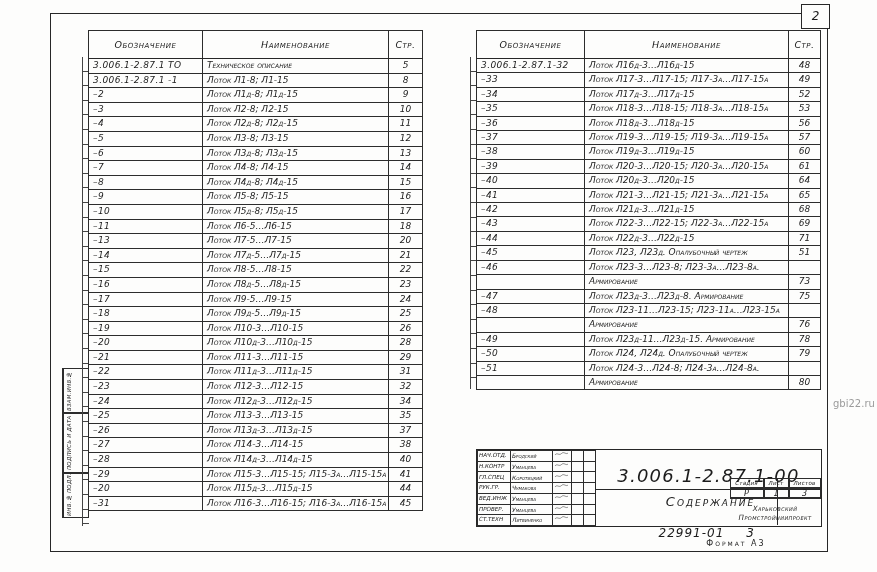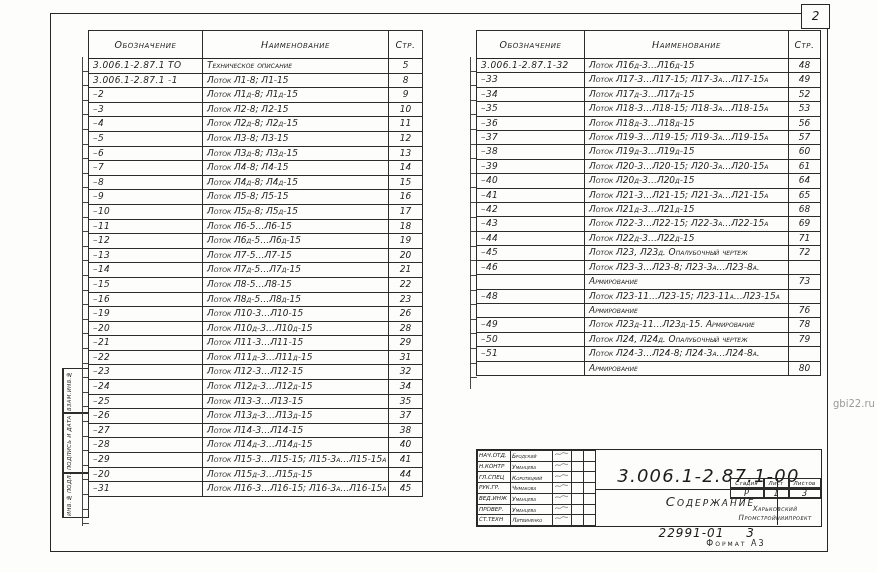--- a/index.html
+++ b/index.html
@@ -151,43 +151,48 @@
           <td>–10</td>
           <td>Лоток Л5д-8; Л5д-15</td>
           <td>17</td>
         </tr>
         <tr>
           <td>–11</td>
           <td>Лоток Л6-5…Л6-15</td>
           <td>18</td>
         </tr>
         <tr>
-          <td>–12</td>
-          <td>Лоток Л6д-5…Л6д-15</td>
-          <td>19</td>
-        </tr>
-        <tr>
           <td>–13</td>
           <td>Лоток Л7-5…Л7-15</td>
           <td>20</td>
         </tr>
         <tr>
           <td>–14</td>
           <td>Лоток Л7д-5…Л7д-15</td>
           <td>21</td>
         </tr>
         <tr>
           <td>–15</td>
           <td>Лоток Л8-5…Л8-15</td>
           <td>22</td>
         </tr>
         <tr>
           <td>–16</td>
           <td>Лоток Л8д-5…Л8д-15</td>
           <td>23</td>
+        </tr>
+        <tr>
+          <td>–17</td>
+          <td>Лоток Л9-5…Л9-15</td>
+          <td>24</td>
+        </tr>
+        <tr>
+          <td>–18</td>
+          <td>Лоток Л9д-5…Л9д-15</td>
+          <td>25</td>
         </tr>
         <tr>
           <td>–19</td>
           <td>Лоток Л10-3…Л10-15</td>
           <td>26</td>
         </tr>
         <tr>
           <td>–20</td>
           <td>Лоток Л10д-3…Л10д-15</td>
           <td>28</td>
@@ -325,31 +330,36 @@
           <td>69</td>
         </tr>
         <tr>
           <td>–44</td>
           <td>Лоток Л22д-3…Л22д-15</td>
           <td>71</td>
         </tr>
         <tr>
           <td>–45</td>
           <td>Лоток Л23, Л23д. Опалубочный чертеж</td>
-          <td>72</td>
+          <td>51</td>
         </tr>
         <tr>
           <td>–46</td>
           <td>Лоток Л23-3…Л23-8; Л23-3а…Л23-8а.</td>
           <td></td>
         </tr>
         <tr>
           <td></td>
           <td>Армирование</td>
           <td>73</td>
+        </tr>
+        <tr>
+          <td>–47</td>
+          <td>Лоток Л23д-3…Л23д-8. Армирование</td>
+          <td>75</td>
         </tr>
         <tr>
           <td>–48</td>
           <td>Лоток Л23-11…Л23-15; Л23-11а…Л23-15а</td>
           <td></td>
         </tr>
         <tr>
           <td></td>
           <td>Армирование</td>
           <td>76</td>

